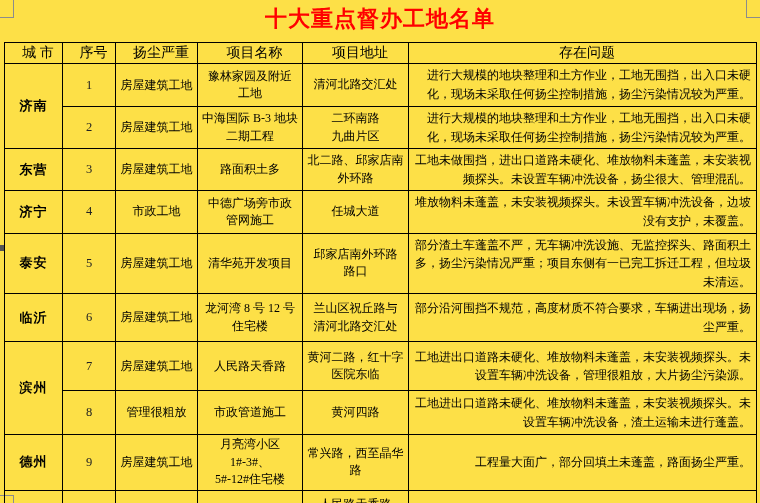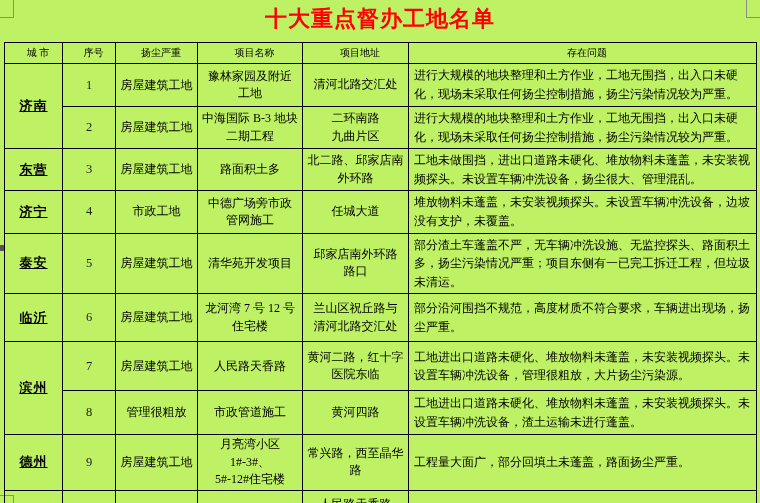--- a/index.html
+++ b/index.html
@@ -1,39 +1,39 @@
 <!DOCTYPE html>
 <html><head>
 <meta charset="utf-8">
 <style>
   html, body { margin:0; padding:0; background:#ffffff; }
   .page {
-    position:relative; width:760px; height:503px; background:#bef264;
+    position:relative; width:760px; height:503px; background:#fde047;
     font-family:"Liberation Serif", serif; color:#000; overflow:hidden;
   }
   .title {
     position:absolute; top:4px; left:0; width:100%;
     text-align:center; font-size:22px; font-weight:bold;
     font-family:"Liberation Sans", sans-serif; letter-spacing:1px;
   }
   table.sites {
     position:absolute; left:4px; top:42px; width:752px;
     border-collapse:collapse; table-layout:fixed;
   }
   .sites th, .sites td {
     border:1px solid #000000; font-size:12px; color:#000;
     padding:1px 3px; text-align:center; vertical-align:middle;
     font-weight:normal; overflow:hidden;
   }
-  .sites th { height:18px; font-size:10px;padding-left:12px; }
-  .sites td.city  { font-weight:bold; font-size:13px; letter-spacing:1px;text-decoration:underline; }
+  .sites th { height:18px; font-size:14px;padding-left:12px; }
+  .sites td.city  { font-weight:bold; font-size:13px; letter-spacing:1px; }
   .sites td.seq   { color:#222; font-size:12.5px; }
   .sites td.name, .sites td.addr { white-space:pre-line; line-height:1.45; }
   .sites td.problem {
-    text-align:left; padding:2px 5px; line-height:1.55; font-size:12px;
+    text-align:right; padding:2px 5px; line-height:1.55; font-size:12px;
   }
   
   .mark { position:absolute; }
   .mark-tl { left:0;   top:0;      width:13px; height:17px; border-right:1px solid #8c8c8c; border-bottom:1px solid #8c8c8c; }
   .mark-tr { right:0;  top:0;      width:13px; height:17px; border-left:1px solid #8c8c8c;  border-bottom:1px solid #8c8c8c; }
   .mark-bl { left:0;   bottom:0;   width:13px; height:7px;  border-right:1px solid #8c8c8c; border-top:1px solid #8c8c8c; }
   .anchor-dot { position:absolute; left:0; top:245px; width:4px; height:6px; background:#555; }
 </style>
 </head>
 <body>
@@ -108,21 +108,21 @@
         <td class="type">房屋建筑工地</td>
         <td class="name">清华苑开发项目</td>
         <td class="addr">邱家店南外环路
 路口</td>
         <td class="problem">部分渣土车蓬盖不严，无车辆冲洗设施、无监控探头、路面积土多，扬尘污染情况严重；项目东侧有一已完工拆迁工程，但垃圾未清运。</td>
       </tr>
       <tr style="height:48px">
         <td class="city">临沂</td>
         <td class="seq">6</td>
         <td class="type">房屋建筑工地</td>
-        <td class="name">龙河湾 7 号 12 号
+        <td class="name">龙河湾 8 号 12 号
 住宅楼</td>
         <td class="addr">兰山区祝丘路与
 清河北路交汇处</td>
         <td class="problem">部分沿河围挡不规范，高度材质不符合要求，车辆进出现场，扬尘严重。</td>
       </tr>
       <tr style="height:49px">
         <td class="city" rowspan="2">滨州</td>
         <td class="seq">7</td>
         <td class="type">房屋建筑工地</td>
         <td class="name">人民路天香路</td>

